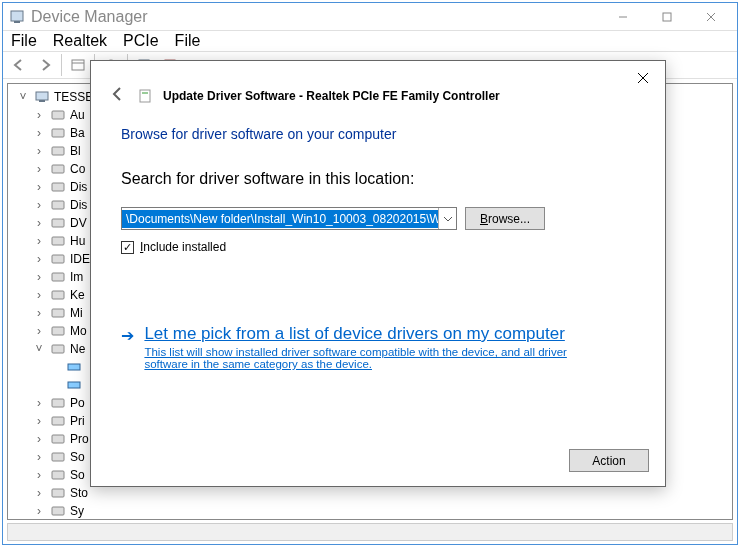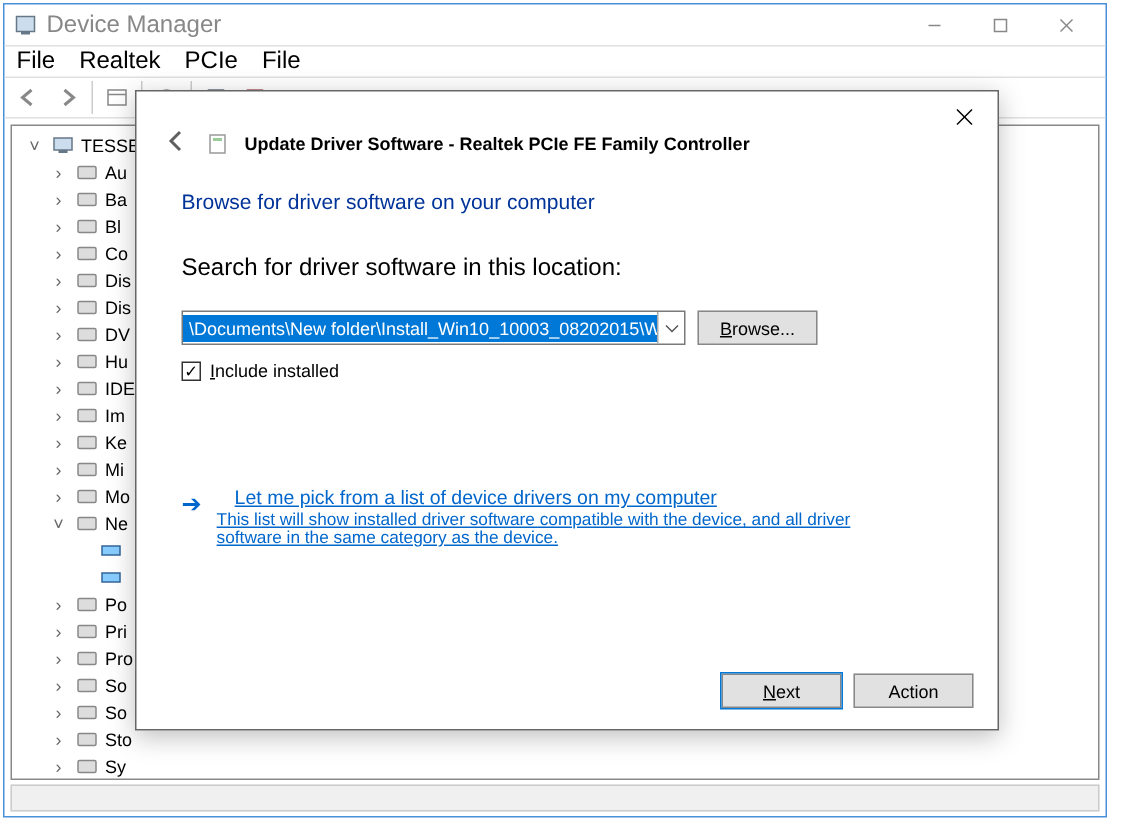--- a/index.html
+++ b/index.html
@@ -119,21 +119,21 @@
 }
 .win-btn{
   height:23px;min-width:80px;border:1px solid #888;background:#e1e1e1;
   font-size:12px;padding:0 10px;display:inline-flex;align-items:center;justify-content:center;
 }
 .win-btn.default{outline:1px solid #0078d7;}
 .chk-row{display:flex;align-items:center;gap:6px;margin-top:10px;font-size:12px;}
 .chk{width:13px;height:13px;border:1px solid #333;display:inline-flex;align-items:center;justify-content:center;font-size:11px;}
 .pick-block{margin-top:70px;display:flex;gap:10px;}
 .pick-arrow{color:#0066cc;font-size:16px;margin-top:2px;}
-.pick-title{color:#0066cc;font-size:13px;margin-left:12px;}
+.pick-title{color:#0066cc;font-size:17px;}
 .pick-desc{color:#0066cc;font-size:11.5px;margin-top:2px;max-width:460px;text-decoration:underline;}
 .dlg-buttons{
   position:absolute;right:16px;bottom:14px;display:flex;gap:8px;
 }
 .underline-first::first-letter{text-decoration:underline;}
 </style>
 </head>
 <body>
 
 <div class="dm-window">
@@ -486,18 +486,15 @@
     <div class="pick-block">
       <div class="pick-arrow">➔</div>
       <div>
         <div class="pick-title"><u>Let me pick from a list of device drivers on my computer</u></div>
         <div class="pick-desc">This list will show installed driver software compatible with the device, and all driver software in the same category as the device.</div>
       </div>
     </div>
   </div>
 
   <div class="dlg-buttons">
-    <button class="win-btn default">
-        <span class="underline-first">Next</span>
-      </button>
     <button class="win-btn">Action</button>
   </div>
 </div>
 
 </body></html>

